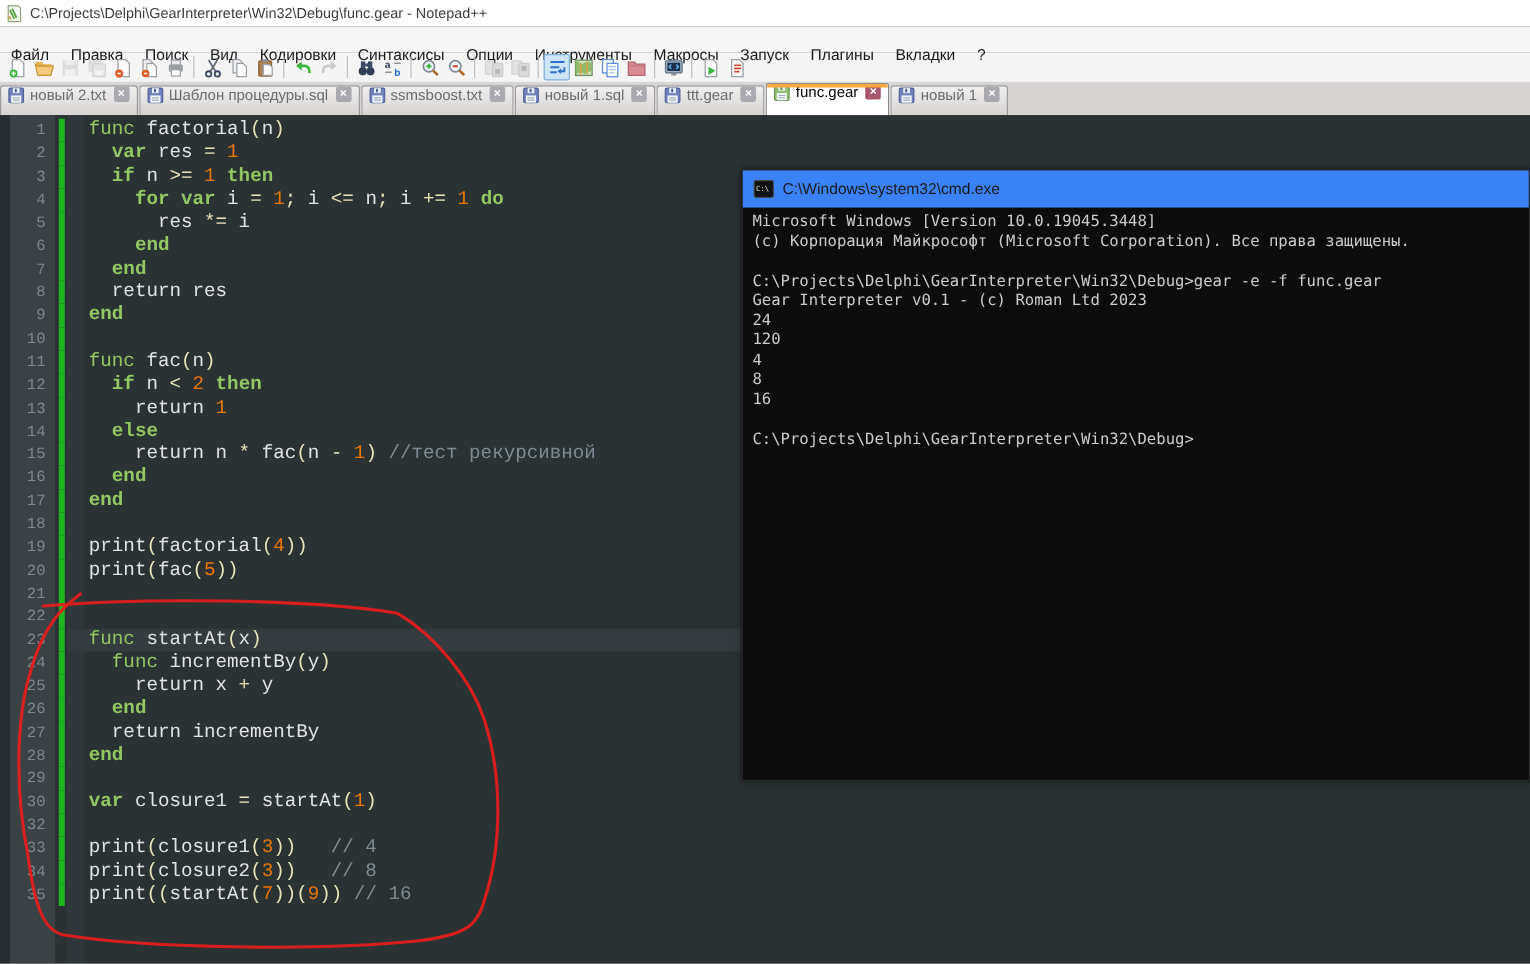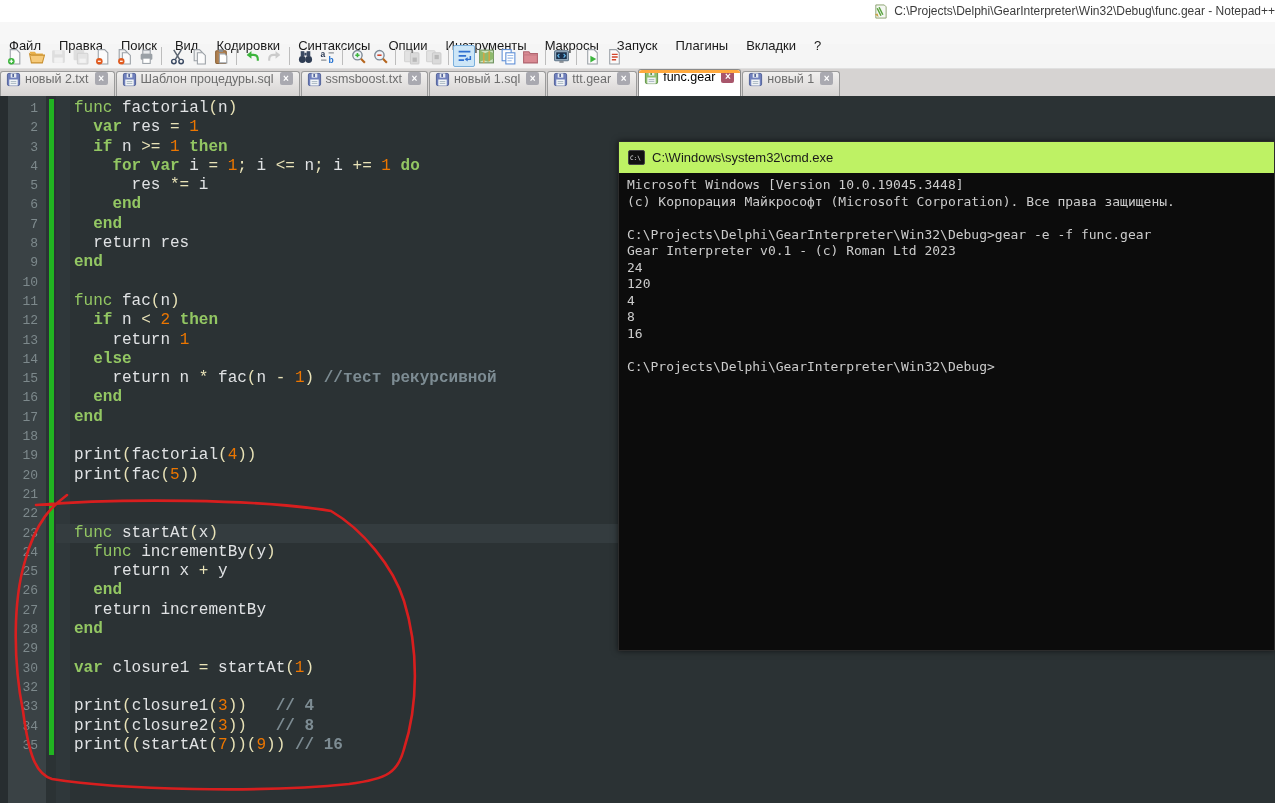--- a/index.html
+++ b/index.html
@@ -1,20 +1,20 @@
 <!DOCTYPE html>
 <html><head>
 <meta charset="utf-8">
 <style>
   * { margin:0; padding:0; box-sizing:border-box; }
   html,body { width:1275px; height:803px; overflow:hidden; font-family:"Liberation Sans", sans-serif; }
   #app { position:relative; width:1275px; height:803px; background:#2b3234; }
 
   
-  .titlebar { height:22px; background:#ffffff; display:flex; align-items:center; padding-left:4px;justify-content:flex-end; }
+  .titlebar { height:22px; background:#ffffff; display:flex; align-items:center; padding-left:4px; }
   .np-icon { width:15px; height:15px; margin-right:6px; }
   .title-text { font-size:12px; color:#3c3c3c; white-space:nowrap; }
 
   .menubar { height:22px; background:#f7f7f7; display:flex; align-items:center; }
   .menu-item { font-size:13px; color:#1a1a1a; padding:2px 9px; cursor:default;margin-top:25px; }
 
   .toolbar { height:25px; background:#f5f5f5; display:flex; align-items:center; padding-left:3px; border-bottom:1px solid #e0e0e0; }
   .tbtn { width:22px; height:22px; border:1px solid transparent; background:transparent; display:flex; align-items:center; justify-content:center; padding:0; }
   .tbtn svg { width:17px; height:17px; }
   .tbtn.disabled { opacity:.4; filter:grayscale(1); }
@@ -44,29 +44,29 @@
   .chg { width:10px; flex:none; position:relative; }
   .chg::before { content:""; position:absolute; left:3px; top:0; bottom:0; width:5px; background:#21b421; }
   .bm { width:14px; flex:none; background:#2f373a; }
   .code { flex:1; font-size:16px; line-height:19.3px; white-space:pre; padding-left:4px; }
   .row.cur .code, .row.cur .bm { background:#343c3f; }
   .k { color:#93C763; font-weight:bold; }
   .f { color:#93C763; }
   .n { color:#EC7600; }
   .o { color:#E8E2B7; }
   .d { color:#E0E2E4; }
-  .c { color:#7D8C93;font-weight:bold; }
+  .c { color:#7D8C93; }
 
   
   #annotation { position:absolute; left:0; top:0; width:1275px; height:803px; pointer-events:none; z-index:5; }
 
   
   .cmd { position:absolute; left:618px; top:141px; width:657px; height:510px; z-index:10;
          background:#0c0c0c; border:1px solid #2c2c2c; box-shadow:0 0 6px rgba(0,0,0,.6); }
-  .cmd-titlebar { height:31px; background:#bef264; display:flex; align-items:center; padding-left:9px; }
+  .cmd-titlebar { height:31px; background:#3b82f6; display:flex; align-items:center; padding-left:9px; }
   .cmd-icon { width:17px; height:15px; background:#111; border:1px solid #444; border-radius:2px; margin-right:7px;
               color:#e8e8e8; font-size:6px; font-family:"DejaVu Sans Mono", monospace; line-height:13px; text-align:left; padding-left:1px; }
   .cmd-title-text { font-size:13px; color:#1a1a1a; }
   .cmd-body { padding:4px 12px 0 8px; }
   .cmd-line { font-family:"DejaVu Sans Mono", monospace; font-size:13px; line-height:16.5px; min-height:16.5px;
               color:#cccccc; white-space:pre; }
 </style>
 </head>
 <body>
 

